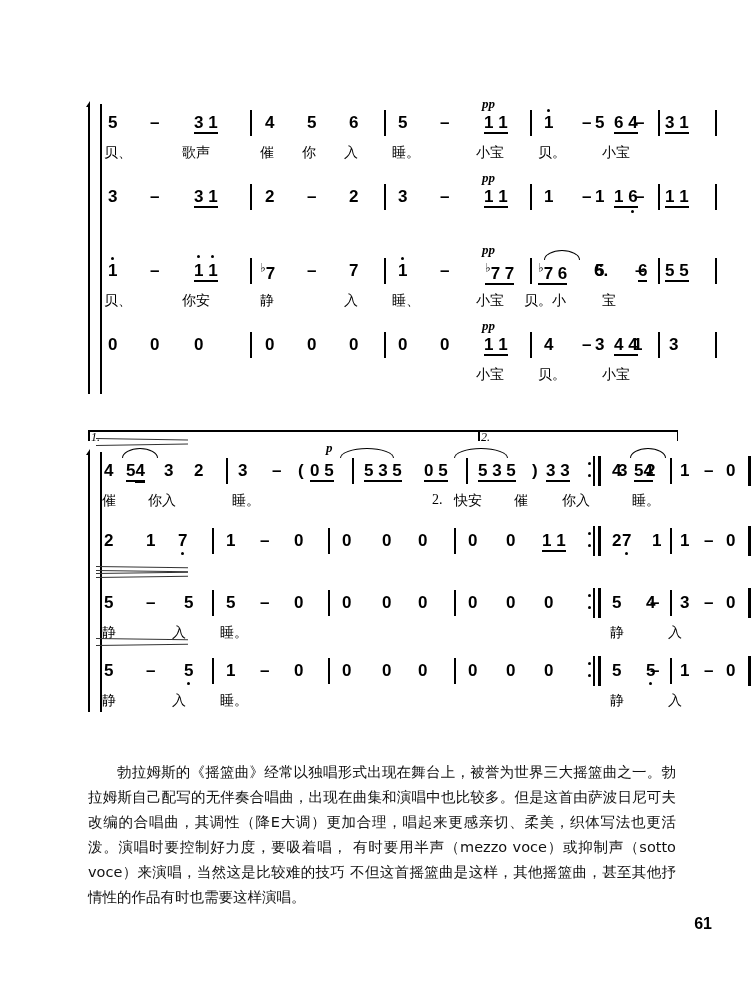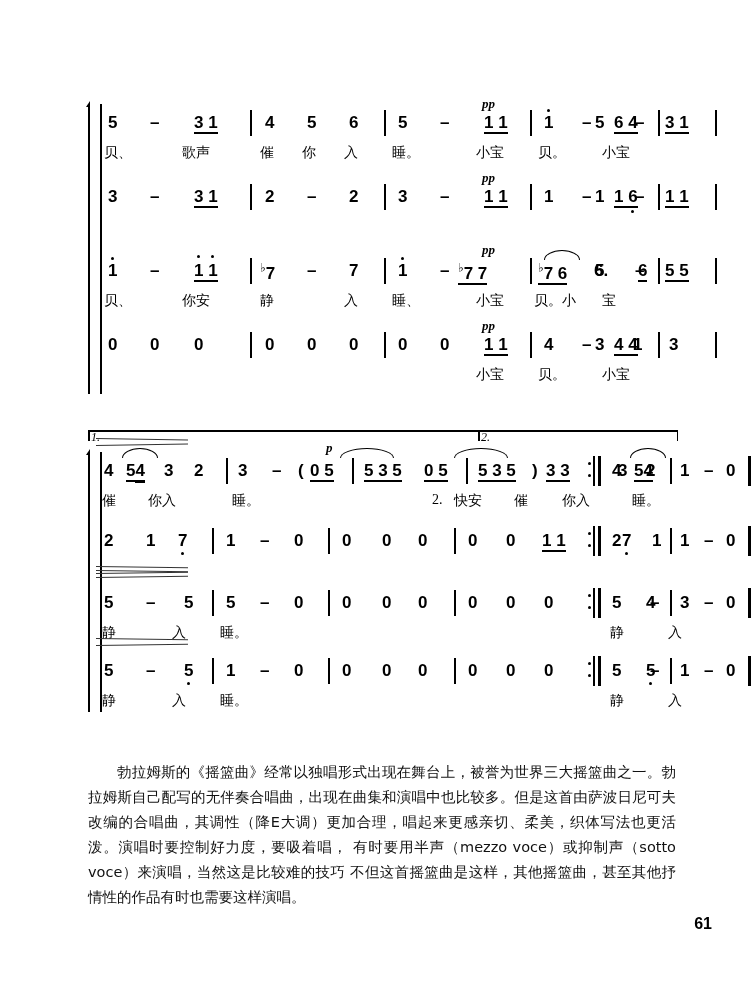--- a/index.html
+++ b/index.html
@@ -194,36 +194,36 @@
       <span class="n" style="left:48px;">–</span>
       <span class="n ul" style="left:92px;"><span style="position:relative;">1<span style="position:absolute;left:50%;top:-6px;margin-left:-1.5px;width:3px;height:3px;border-radius:50%;background:#000;"></span></span>&nbsp;<span style="position:relative;">1<span style="position:absolute;left:50%;top:-6px;margin-left:-1.5px;width:3px;height:3px;border-radius:50%;background:#000;"></span></span></span>
       <span class="bar" style="left:148px;"></span>
       <span class="n" style="left:158px;"><span class="flat">♭</span>7</span>
       <span class="n" style="left:205px;">–</span>
       <span class="n" style="left:247px;">7</span>
       <span class="bar" style="left:282px;"></span>
       <span class="n hi" style="left:296px;">1</span>
       <span class="n" style="left:338px;">–</span>
       <span class="dyn" style="left:380px;top:-10px;">pp</span>
-      <span class="n ul" style="left:356px;"><span class="flat">♭</span>7&nbsp;7</span>
+      <span class="n ul" style="left:383px;"><span class="flat">♭</span>7&nbsp;7</span>
       <span class="bar" style="left:428px;"></span>
       <span class="slur" style="left:442px;top:-2px;width:34px;"></span>
       <span class="n ul" style="left:436px;"><span class="flat">♭</span>7&nbsp;6</span>
       <span class="n" style="left:492px;">6.</span>
       <span class="n ul" style="left:536px;">6</span>
       <span class="bar" style="left:556px;"></span>
     </div>
     <div class="lyrics">
       <span class="ly" style="left:2px;">贝、</span>
       <span class="ly" style="left:80px;">你安</span>
       <span class="ly" style="left:158px;">静</span>
       <span class="ly" style="left:242px;">入</span>
       <span class="ly" style="left:290px;">睡、</span>
       <span class="ly" style="left:374px;">小宝</span>
-      <span class="ly" style="left:432px;">贝。小</span>
+      <span class="ly" style="left:422px;">贝。小</span>
       <span class="ly" style="left:500px;">宝</span>
     </div>
   </div>
 
   <div class="staff" style="position:absolute;left:14px;top:222px;width:566px;">
     <div class="notes">
       <span class="n" style="left:6px;">0</span>
       <span class="n" style="left:48px;">0</span>
       <span class="n" style="left:92px;">0</span>
       <span class="bar" style="left:148px;"></span>

